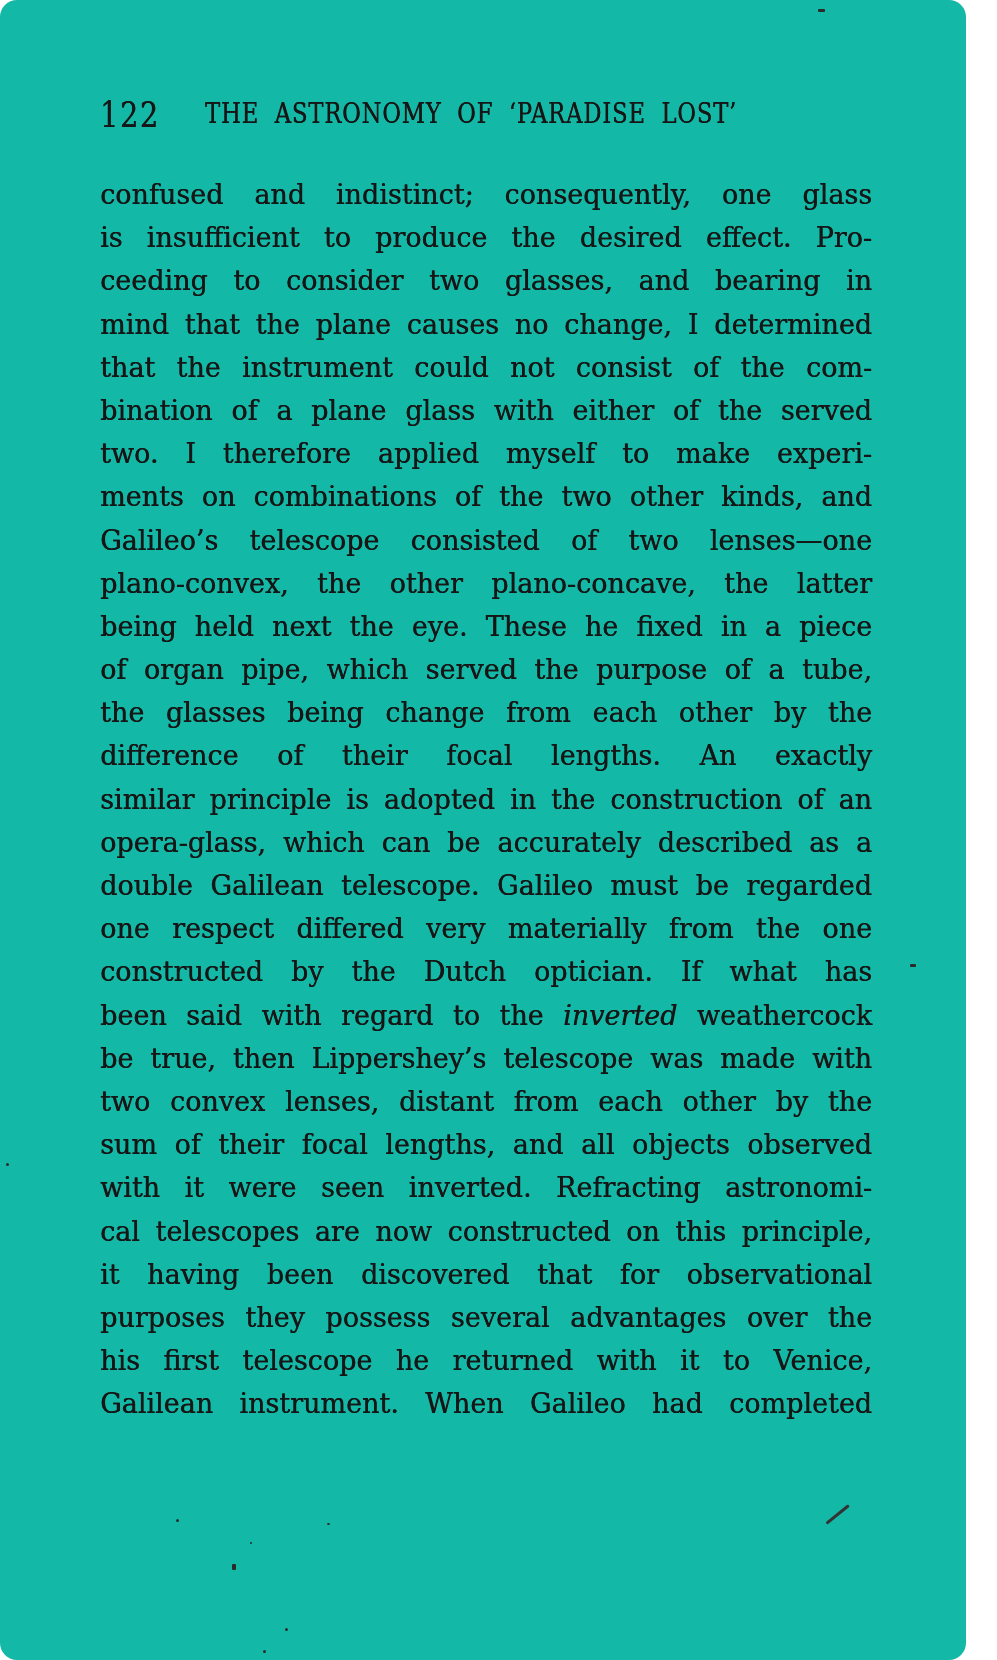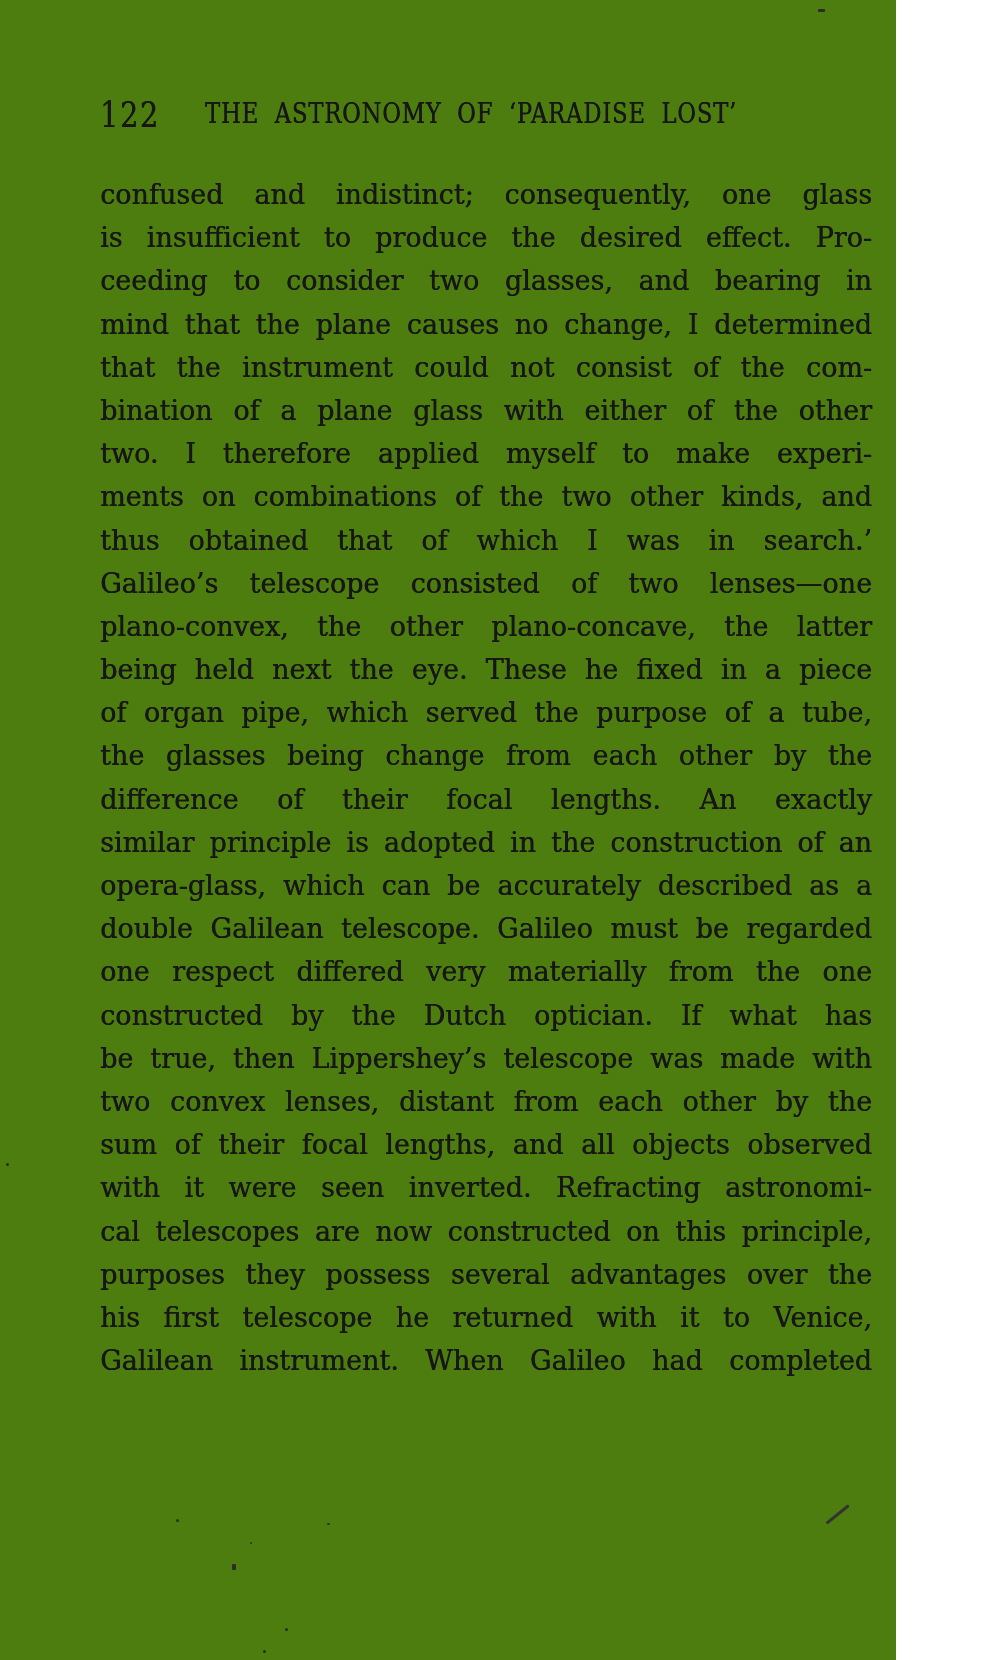--- a/index.html
+++ b/index.html
@@ -2,26 +2,27 @@
 <html><head>
 <meta charset="utf-8">
 <style>
   html, body {
     margin: 0;
     padding: 0;
     background: #ffffff;
   }
   .page {
     position: relative;
-    width: 896px;
+    width: 966px;
     height: 1660px;
-    background: #4d7c0f;
+    background: #14b8a6;
     font-family: "DejaVu Serif", "Liberation Serif", serif;
     color: #161616;
     overflow: hidden;
+    border-radius: 17px;
   }
   
   .pagenum {
     position: absolute;
     left: 100px;
     top: 97px;
     font-size: 36px;
     line-height: 1;
     letter-spacing: 2px;
     transform: scaleX(0.80);
@@ -89,40 +90,41 @@
     <span class="pagenum">122</span>
     <span class="runtitle">THE ASTRONOMY OF ‘PARADISE LOST’</span>
   </div>
 
   <div class="textblock">
     <div class="line">confused and indistinct; consequently, one glass</div>
     <div class="line">is insufficient to produce the desired effect.  Pro-</div>
     <div class="line">ceeding to consider two glasses, and bearing in</div>
     <div class="line">mind that the plane causes no change, I determined</div>
     <div class="line">that the instrument could not consist of the com-</div>
-    <div class="line">bination of a plane glass with either of the other</div>
+    <div class="line">bination of a plane glass with either of the served</div>
     <div class="line">two.  I therefore applied myself to make experi-</div>
     <div class="line">ments on combinations of the two other kinds, and</div>
-    <div class="line">thus obtained that of which I was in search.’</div>
     <div class="line">Galileo’s telescope consisted of two lenses—one</div>
     <div class="line">plano-convex, the other plano-concave, the latter</div>
     <div class="line">being held next the eye.  These he fixed in a piece</div>
     <div class="line">of organ pipe, which served the purpose of a tube,</div>
     <div class="line">the glasses being change from each other by the</div>
     <div class="line">difference of their focal lengths.  An exactly</div>
     <div class="line">similar principle is adopted in the construction of an</div>
     <div class="line">opera-glass, which can be accurately described as a</div>
     <div class="line">double Galilean telescope.  Galileo must be regarded</div>
     <div class="line">one respect differed very materially from the one</div>
     <div class="line">constructed by the Dutch optician.  If what has</div>
+    <div class="line"><span>been said with regard to the </span><span class="it">inverted</span><span> weathercock</span></div>
     <div class="line">be true, then Lippershey’s telescope was made with</div>
     <div class="line">two convex lenses, distant from each other by the</div>
     <div class="line">sum of their focal lengths, and all objects observed</div>
     <div class="line">with it were seen inverted.  Refracting astronomi-</div>
     <div class="line">cal telescopes are now constructed on this principle,</div>
+    <div class="line">it having been discovered that for observational</div>
     <div class="line">purposes they possess several advantages over the</div>
     <div class="line">his first telescope he returned with it to Venice,</div>
     <div class="line">Galilean instrument.  When Galileo had completed</div>
   </div>
 
   <div class="slash"></div>
   <div class="speck rect" style="left:818px; top:9px; width:7px; height:3px;"></div>
   <div class="speck" style="left:977px; top:333px; width:3px; height:3px;"></div>
   <div class="speck rect" style="left:910px; top:964px; width:6px; height:3px;"></div>
   <div class="speck" style="left:6px; top:1163px; width:3px; height:3px;"></div>

